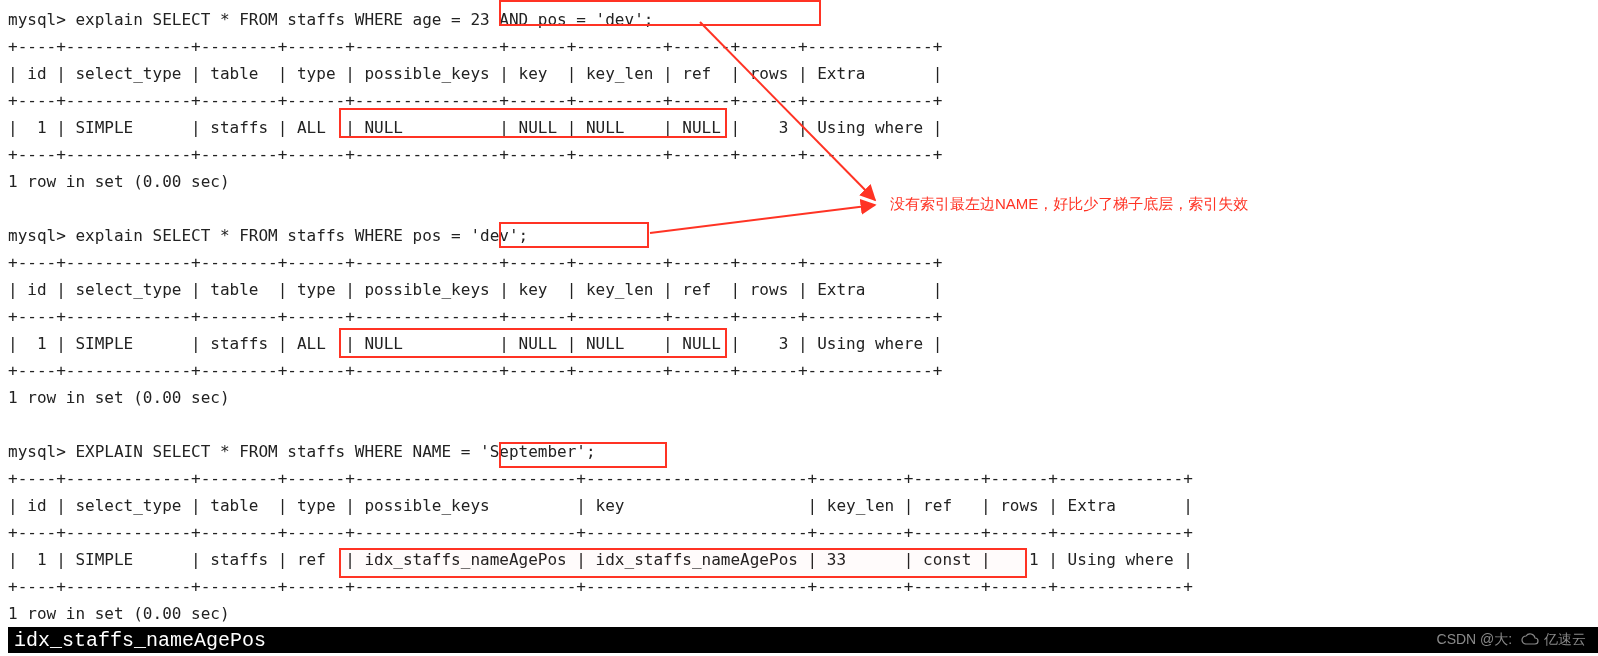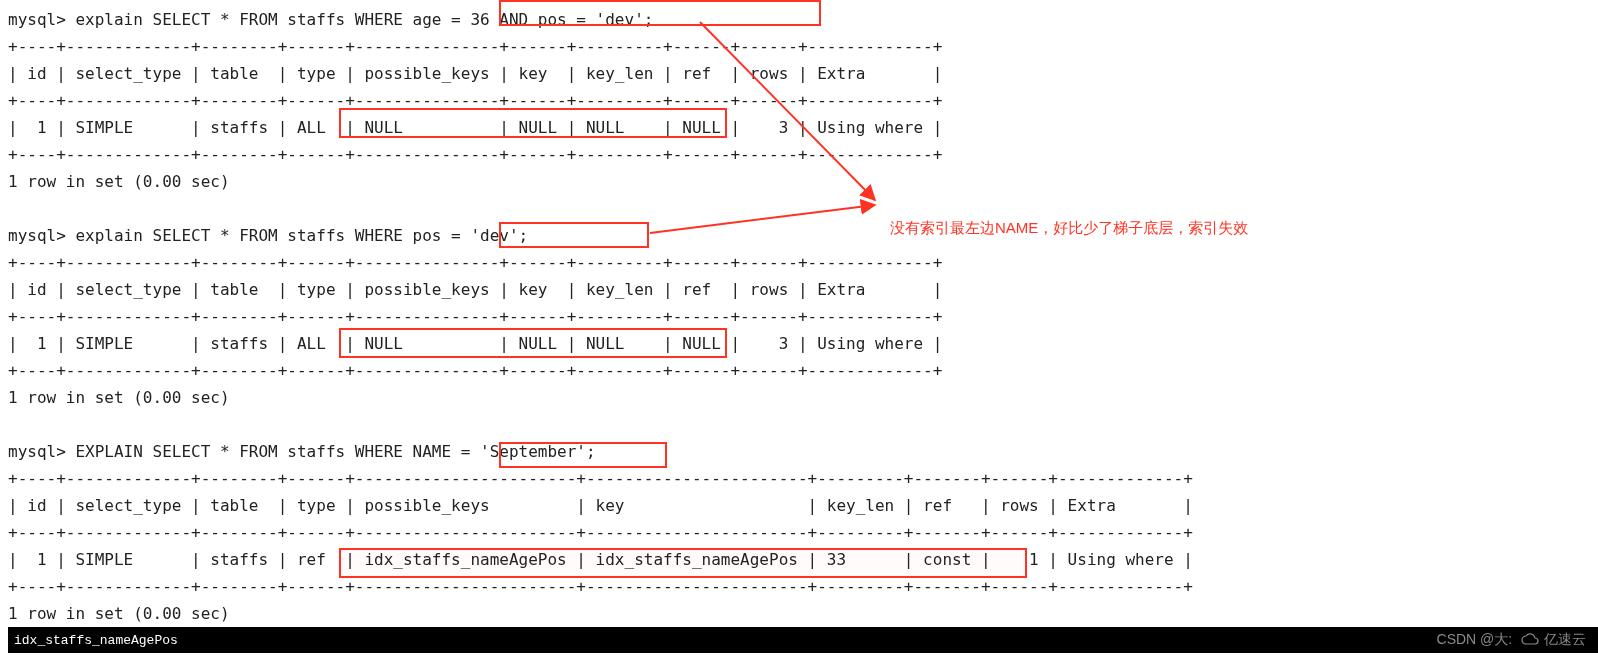--- a/index.html
+++ b/index.html
@@ -14,46 +14,45 @@
     position: relative;
   }
   pre { margin: 0; line-height: 27px; white-space: pre; }
   .hlbox {
     position: absolute;
     box-sizing: border-box;
     pointer-events: none;
   }
   .redbox { border: 2px solid #ff3324; }
   .redfill { border: 2px solid #ff3324; background: rgba(255,51,36,0.02); }
-  .blackbox { border: 2px solid #000; background: #000; color:#fff; display:flex; align-items:center; padding:0 4px; font-family: inherit; font-size:13px; }
+  .blackbox { border: 2px solid #000; background: #000; color:#fff; display:flex; align-items:center; padding:0 4px; font-family: inherit; font-size:20px; }
   .anno {
     position: absolute;
     color: #ff3324;
     font-family: "Microsoft YaHei", sans-serif;
     font-size: 15px;
-    margin-top: 24px;
   }
   .arrow {
     position: absolute;
     pointer-events: none;
   }
   .watermark-line {
     position: absolute;
     right: 12px;
     bottom: 4px;
     font-size: 14px;
     color: #8a8a8a;
     font-family: Liberation Sans, sans-serif;
   }
   .watermark-line svg { vertical-align: middle; margin-left:4px; }
 </style>
 </head>
 <body>
 
-<pre><span>mysql&gt; explain SELECT * FROM staffs WHERE </span><span>age = 36 AND pos = 'dev'</span><span>;</span>
+<pre><span>mysql&gt; explain SELECT * FROM staffs WHERE </span><span>age = 23 AND pos = 'dev'</span><span>;</span>
 <span>+----+-------------+--------+------+---------------+------+---------+------+------+-------------+</span>
 <span>| id | select_type | table  | type | possible_keys | key  | key_len | ref  | rows | Extra       |</span>
 <span>+----+-------------+--------+------+---------------+------+---------+------+------+-------------+</span>
 <span>|  1 | SIMPLE      | staffs | ALL  | NULL          | NULL | NULL    | NULL |    3 | Using where |</span>
 <span>+----+-------------+--------+------+---------------+------+---------+------+------+-------------+</span>
 <span>1 row in set (0.00 sec)</span>
 
 <span>mysql&gt; explain SELECT * FROM staffs WHERE </span><span>pos = 'dev'</span><span>;</span>
 <span>+----+-------------+--------+------+---------------+------+---------+------+------+-------------+</span>
 <span>| id | select_type | table  | type | possible_keys | key  | key_len | ref  | rows | Extra       |</span>

